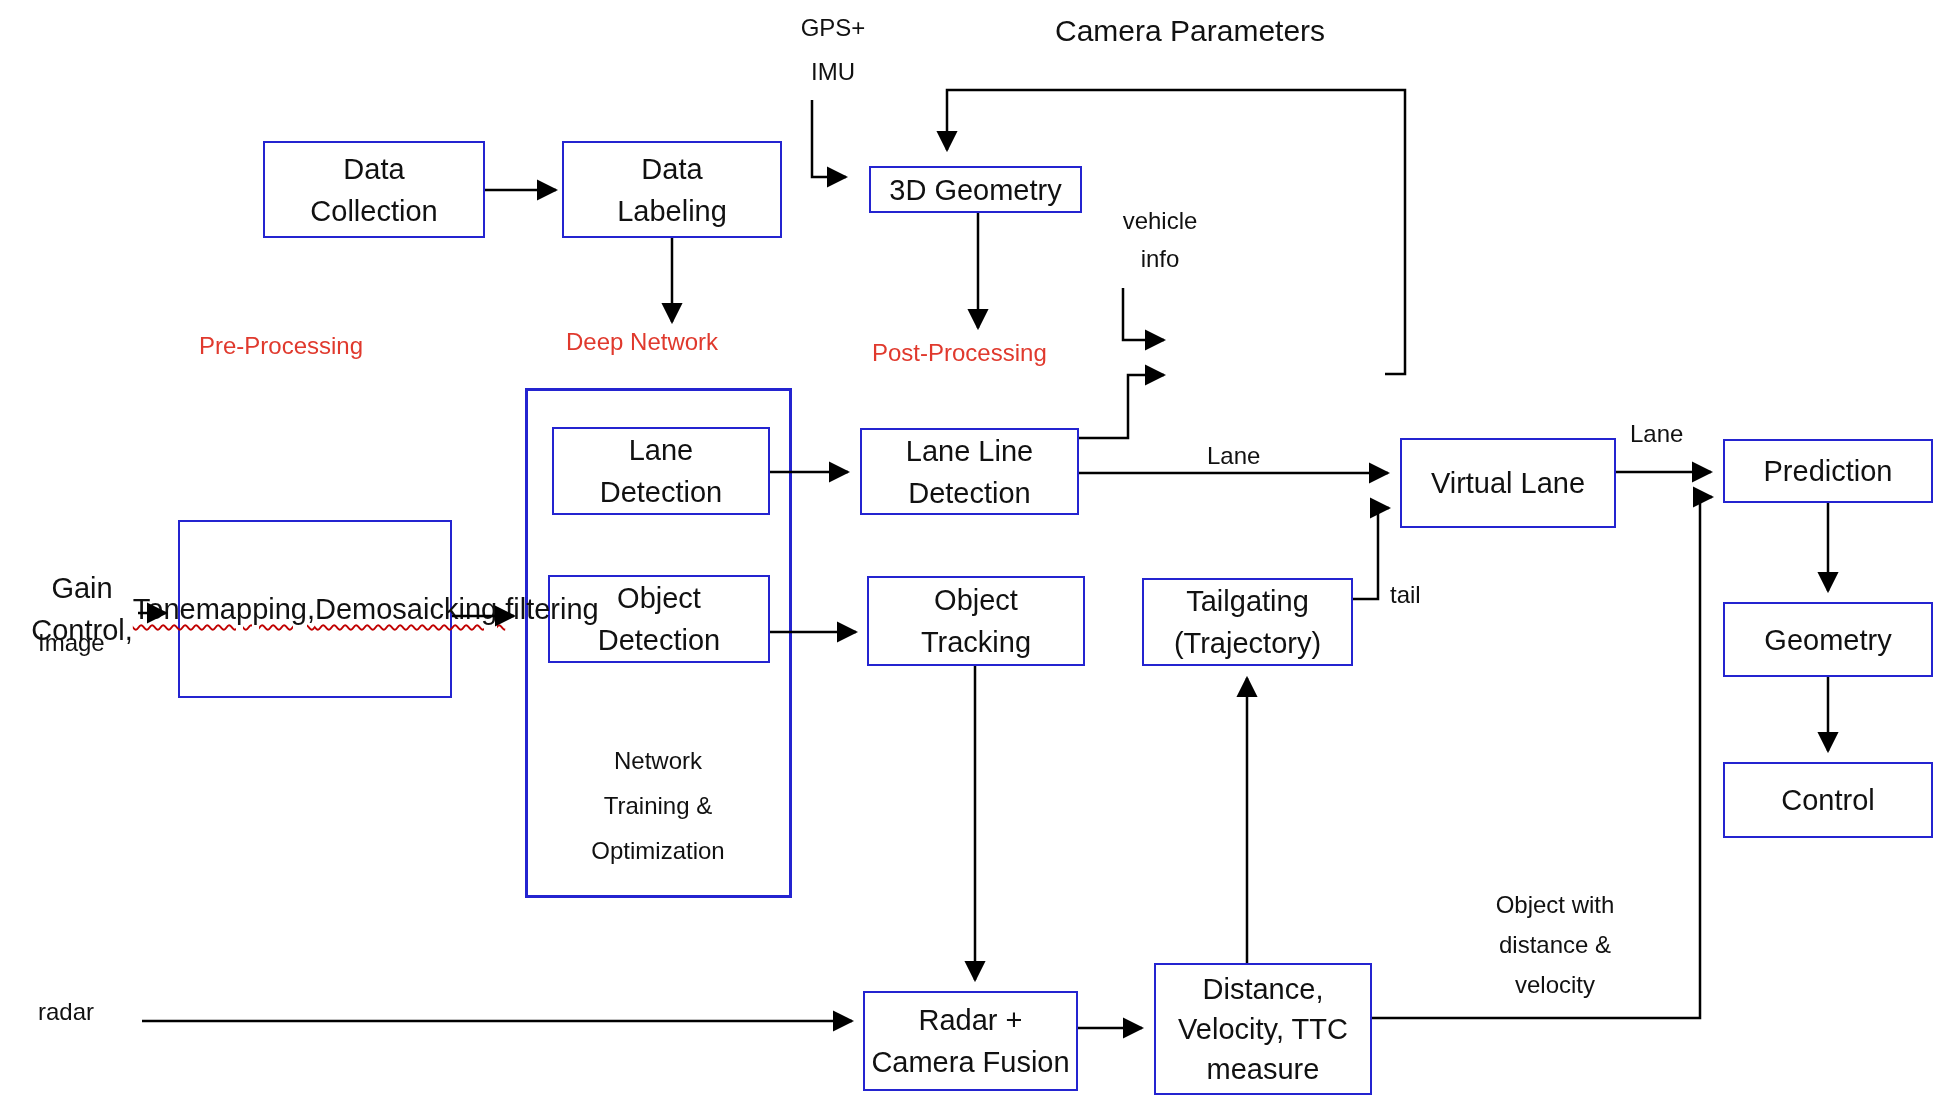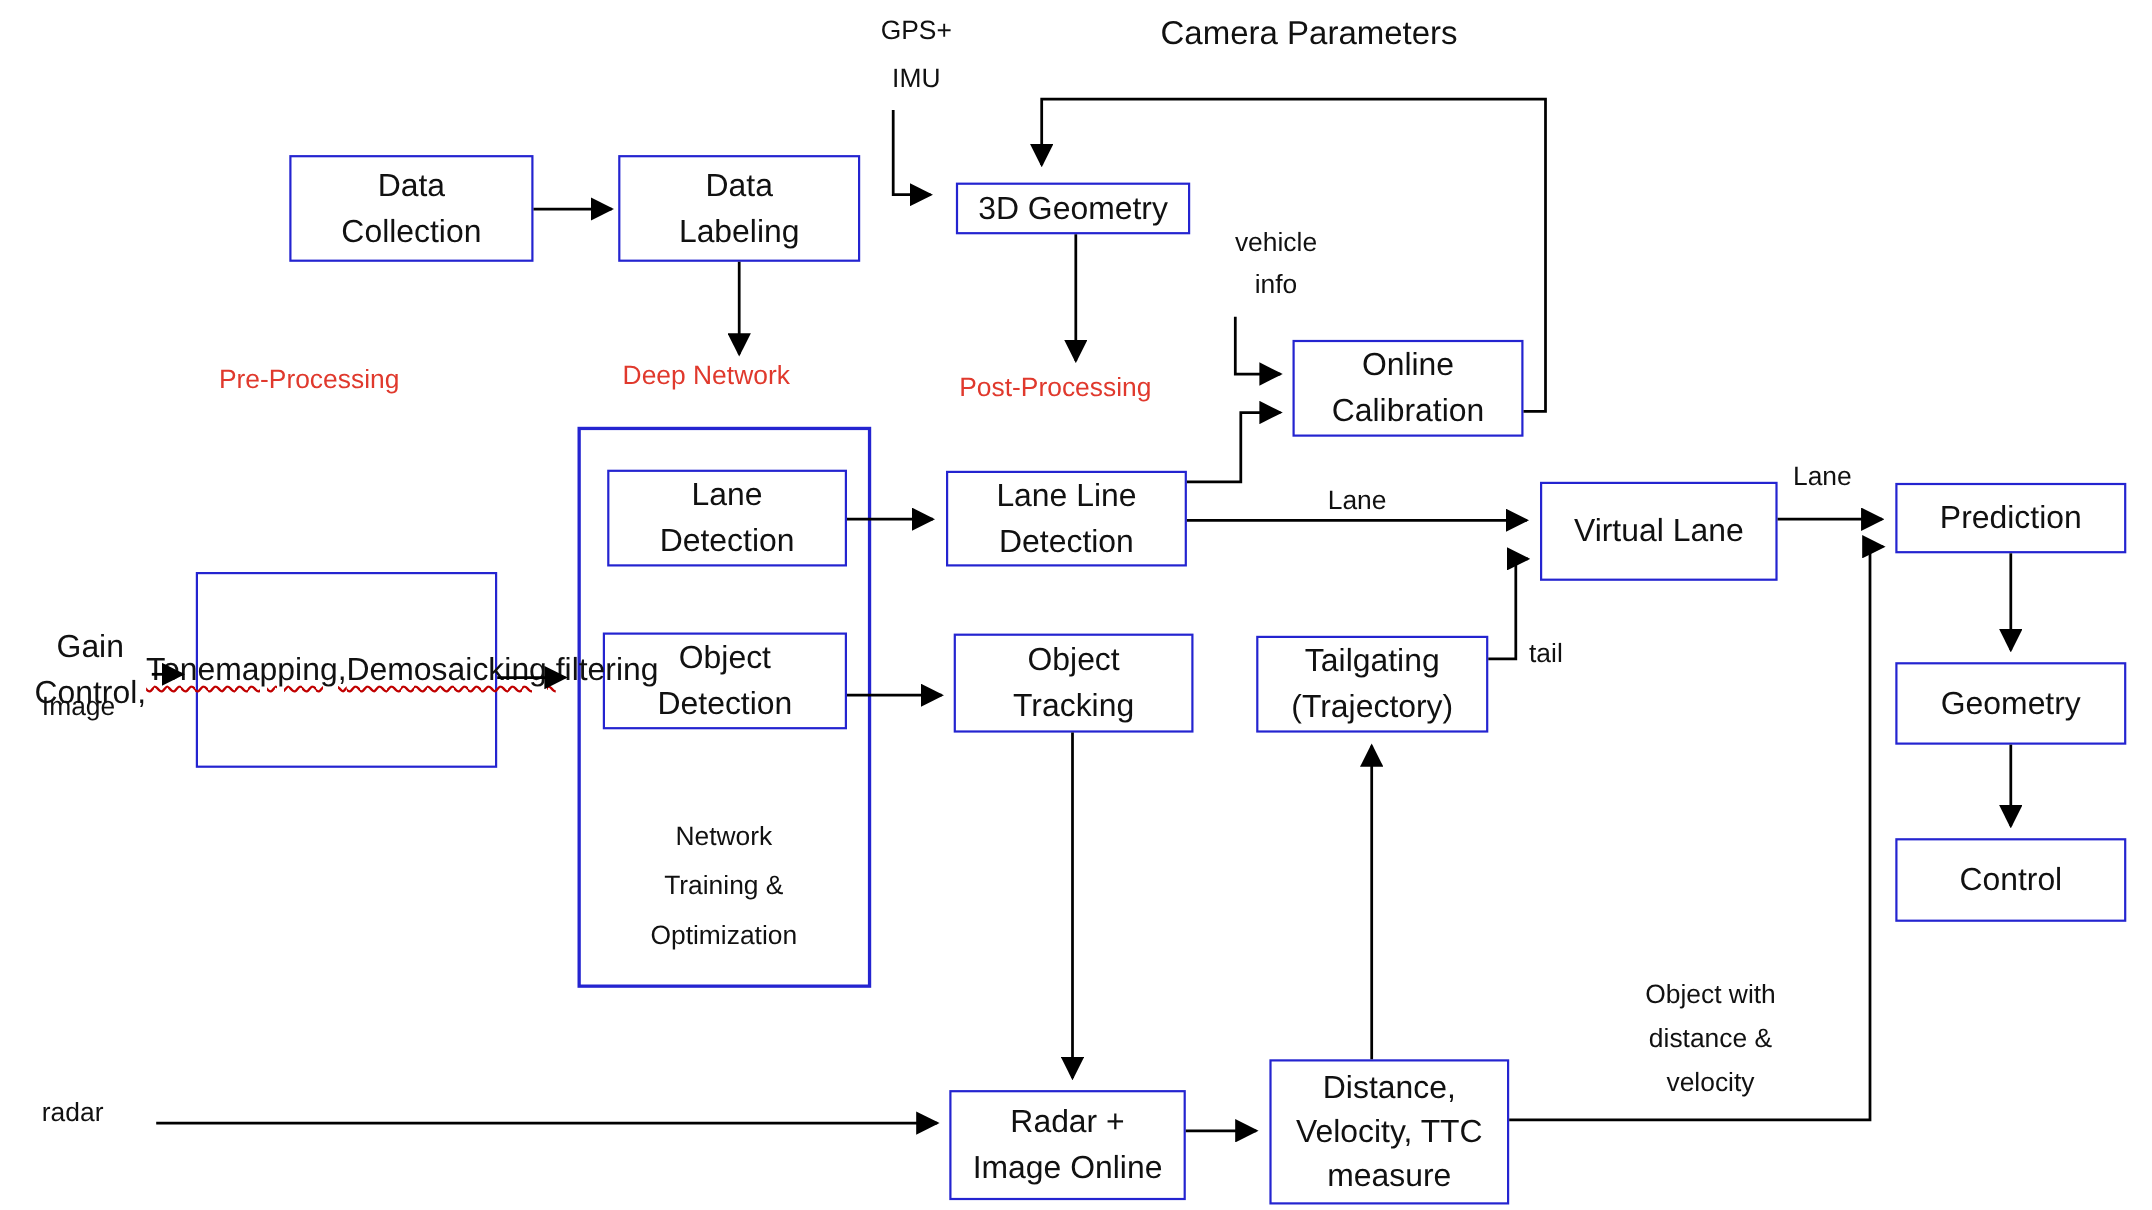--- a/index.html
+++ b/index.html
@@ -43,22 +43,20 @@
   <div class="container-box" style="left:525px;top:388px;width:267px;height:510px;"></div>
 
   <div class="node" style="left:263px;top:141px;width:222px;height:97px;">Data
 Collection</div>
 
   <div class="node" style="left:562px;top:141px;width:220px;height:97px;">Data
 Labeling</div>
 
   <div class="node" style="left:869px;top:166px;width:213px;height:47px;">3D Geometry</div>
 
-  <div class="node" style="left:1175px;top:309px;width:210px;height:88px;">Online
-Calibration</div>
 
   <div class="node" style="left:552px;top:427px;width:218px;height:88px;">Lane
 Detection</div>
 
   <div class="node" style="left:548px;top:575px;width:222px;height:88px;">Object
 Detection</div>
 
   <div class="node" style="left:860px;top:428px;width:219px;height:87px;">Lane Line
 Detection</div>
 
@@ -79,21 +77,21 @@
 
   <div class="node" style="left:1400px;top:438px;width:216px;height:90px;">Virtual Lane</div>
 
   <div class="node" style="left:1723px;top:439px;width:210px;height:64px;">Prediction</div>
 
   <div class="node" style="left:1723px;top:602px;width:210px;height:75px;">Geometry</div>
 
   <div class="node" style="left:1723px;top:762px;width:210px;height:76px;">Control</div>
 
   <div class="node" style="left:863px;top:991px;width:215px;height:100px;">Radar +
-Image Online</div>
+Camera Fusion</div>
 
   <div class="node" style="left:1154px;top:963px;width:218px;height:132px;line-height:40px;">Distance,
 Velocity, TTC
 measure</div>
 
   <div class="lbl center" style="left:778px;top:6px;width:110px;line-height:44px;">GPS+
 IMU</div>
 
   <div class="lbl" style="left:1055px;top:12px;font-size:30px;">Camera Parameters</div>
 

